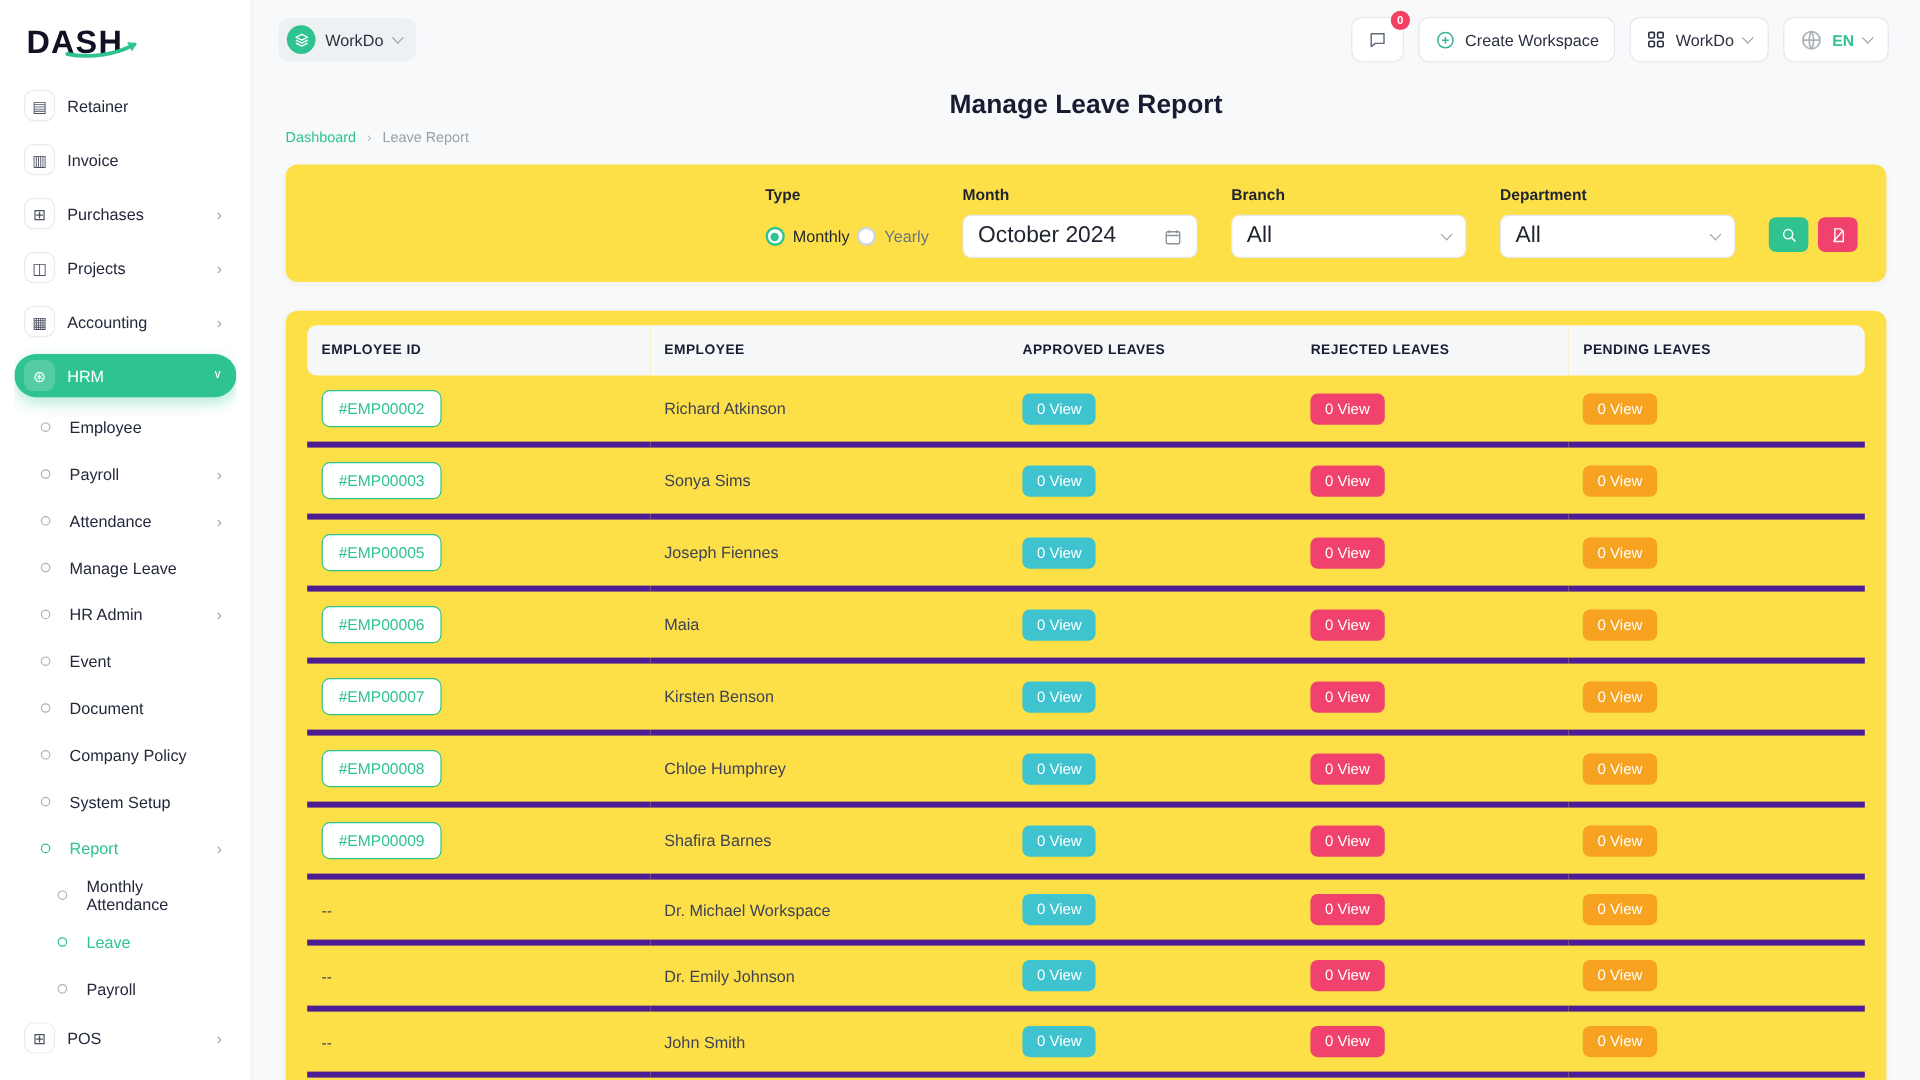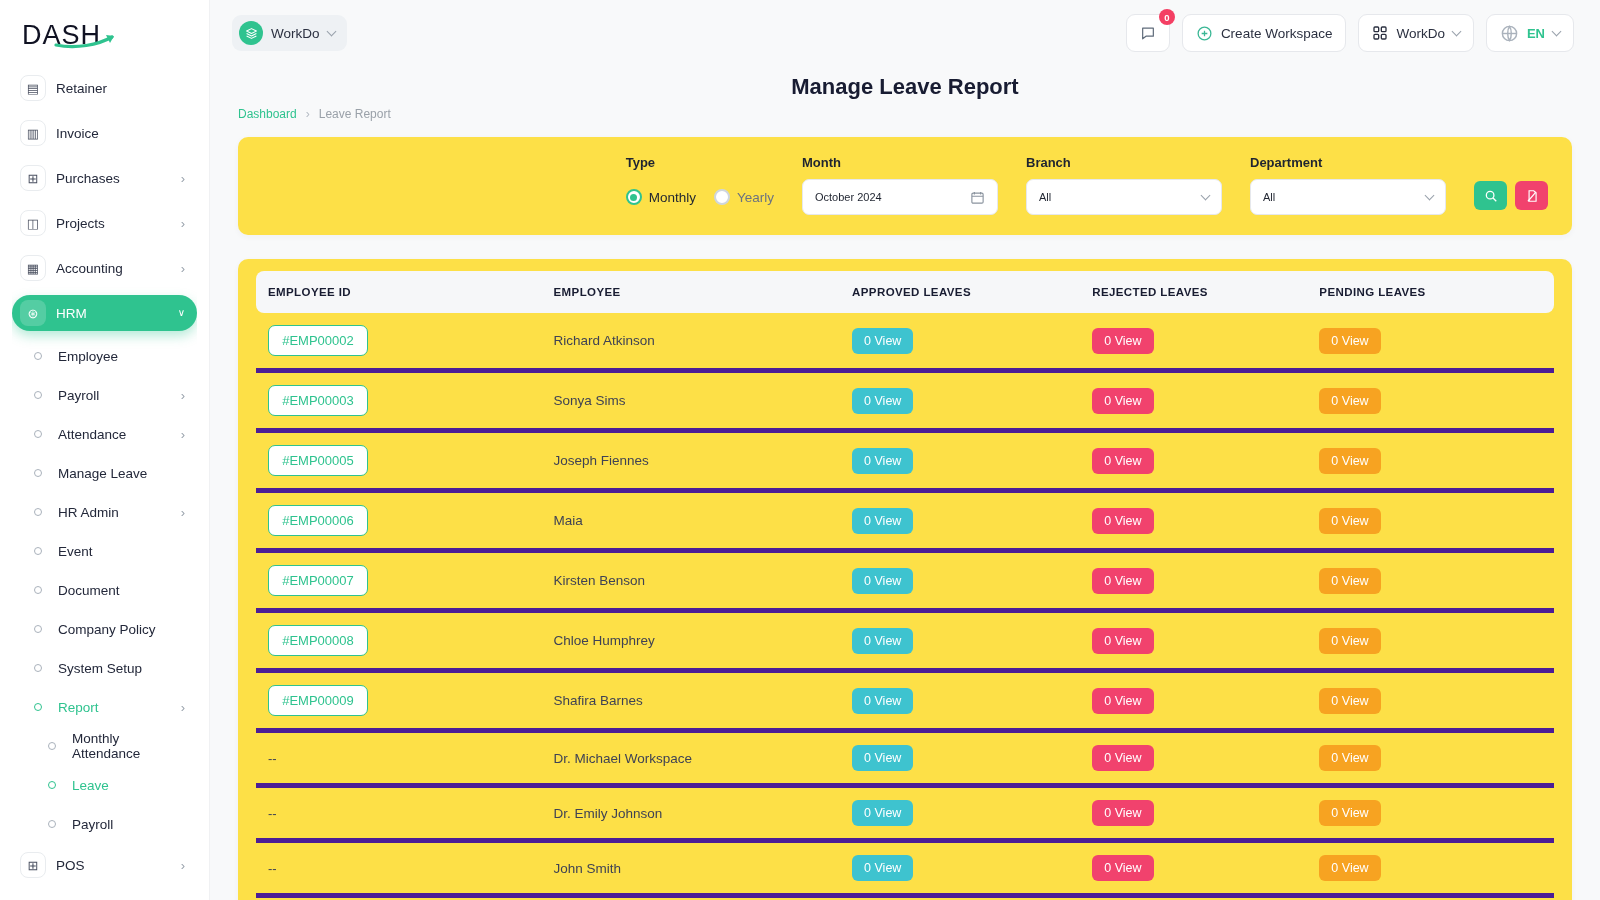--- a/index.html
+++ b/index.html
@@ -8,21 +8,21 @@
     font-family:"Liberation Sans", sans-serif;
     background:#f8f9fa;
     display:flex;
     color:#1f2430;
     --primary:#2fc38f; --approved:#3ec3cf; --rejected:#f1426d; --pending:#f7a321;
   }
 
   
   .sidebar { width:210px; flex-shrink:0; background:#fff; height:100%; padding:16px 12px 8px; border-right:1px solid #f0f1f3; display:flex; flex-direction:column; }
   .logo { position:relative; padding:4px 10px 10px; height:46px; }
-  .logo-text { font-size:27px; font-weight:400; letter-spacing:1px; color:#101223; }
+  .logo-text { font-size:27px; font-weight:700; letter-spacing:1px; color:#101223; }
   .logo-swoosh { position:absolute; left:42px; top:16px; }
   .side-nav { margin-top:8px; flex:1; overflow:hidden; }
   .side-item { display:flex; align-items:center; gap:10px; height:36px; margin-bottom:9px; padding:0 8px; border-radius:19px; font-size:13.5px; font-weight:500; color:#23283a; cursor:pointer; }
   .side-item.sub { height:32px; margin-bottom:7px; padding-left:16px; font-weight:400; }
   .side-item.sub2 { height:32px; margin-bottom:7px; padding-left:30px; font-weight:400; }
   .sq-icon { width:26px; height:26px; border:1px solid #e9ecef; border-radius:8px; display:flex; align-items:center; justify-content:center; font-size:13px; color:#4a5060; background:#fff; flex-shrink:0; }
   .dot-icon { width:8px; height:8px; border:1.5px solid #aab2bc; border-radius:50%; flex-shrink:0; margin:0 6px 0 6px; }
   .side-chevron { margin-left:auto; color:#9aa3ad; font-size:13px; line-height:1; padding-right:4px; }
   .side-item.active { background:var(--primary); color:#fff; box-shadow:0 5px 12px rgba(47,195,143,.35); }
   .side-item.active .sq-icon { background:rgba(255,255,255,.18); border-color:transparent; color:#fff; }
@@ -47,22 +47,22 @@
   .content { padding:6px 28px 0; flex:1; overflow:hidden; }
   .page-title { font-size:22px; font-weight:700; color:#181c32; margin:10px 0 7px;text-align:center; }
   .breadcrumb { display:flex; align-items:center; gap:9px; font-size:12px; }
   .bc-home { color:var(--primary); cursor:pointer; }
   .bc-sep { color:#b5bcc4; }
   .bc-current { color:#9aa1a9; }
 
   .card { background:#fde047; border-radius:10px; box-shadow:0 2px 6px rgba(40,50,70,.04); }
   .filter-card { margin-top:16px; display:flex; gap:28px; justify-content:flex-end; align-items:flex-start; padding:18px 24px 20px; }
   .f-label { font-size:13px; font-weight:600; color:#1f2430; margin-bottom:9px; }
-  .f-control { width:196px; height:36px; border:1px solid #e6e8ec; border-radius:7px; display:flex; align-items:center; justify-content:space-between; padding:0 12px; background:#fff; font-size:11px; color:#1f2430; cursor:pointer; }
-  .radio-row { display:flex; gap:18px; align-items:center; height:36px; font-size:13.5px; }
+  .f-control { width:196px; height:36px; border:1px solid #e6e8ec; border-radius:7px; display:flex; align-items:center; justify-content:space-between; padding:0 12px; background:#fff; font-size:19px; color:#1f2430; cursor:pointer; }
+  .radio-row { display:flex; gap:6px; align-items:center; height:36px; font-size:13.5px; }
   .radio-row label { display:flex; align-items:center; gap:7px; cursor:pointer; }
   .radio { width:16px; height:16px; border-radius:50%; border:2px solid #cfd6dd; display:inline-block; position:relative; background:#fff; flex-shrink:0; }
   .radio.checked { border-color:var(--primary); }
   .radio.checked::after { content:""; position:absolute; inset:2.5px; background:var(--primary); border-radius:50%; }
   .muted { color:#6b7280; }
   .btn-group { display:flex; gap:8px; margin-top:26px; }
   .icon-btn { width:33px; height:29px; border-radius:6px; border:none; display:flex; align-items:center; justify-content:center; color:#fff; cursor:pointer; }
   .search-btn { background:var(--primary); }
   .reset-btn { background:var(--rejected); }
 

